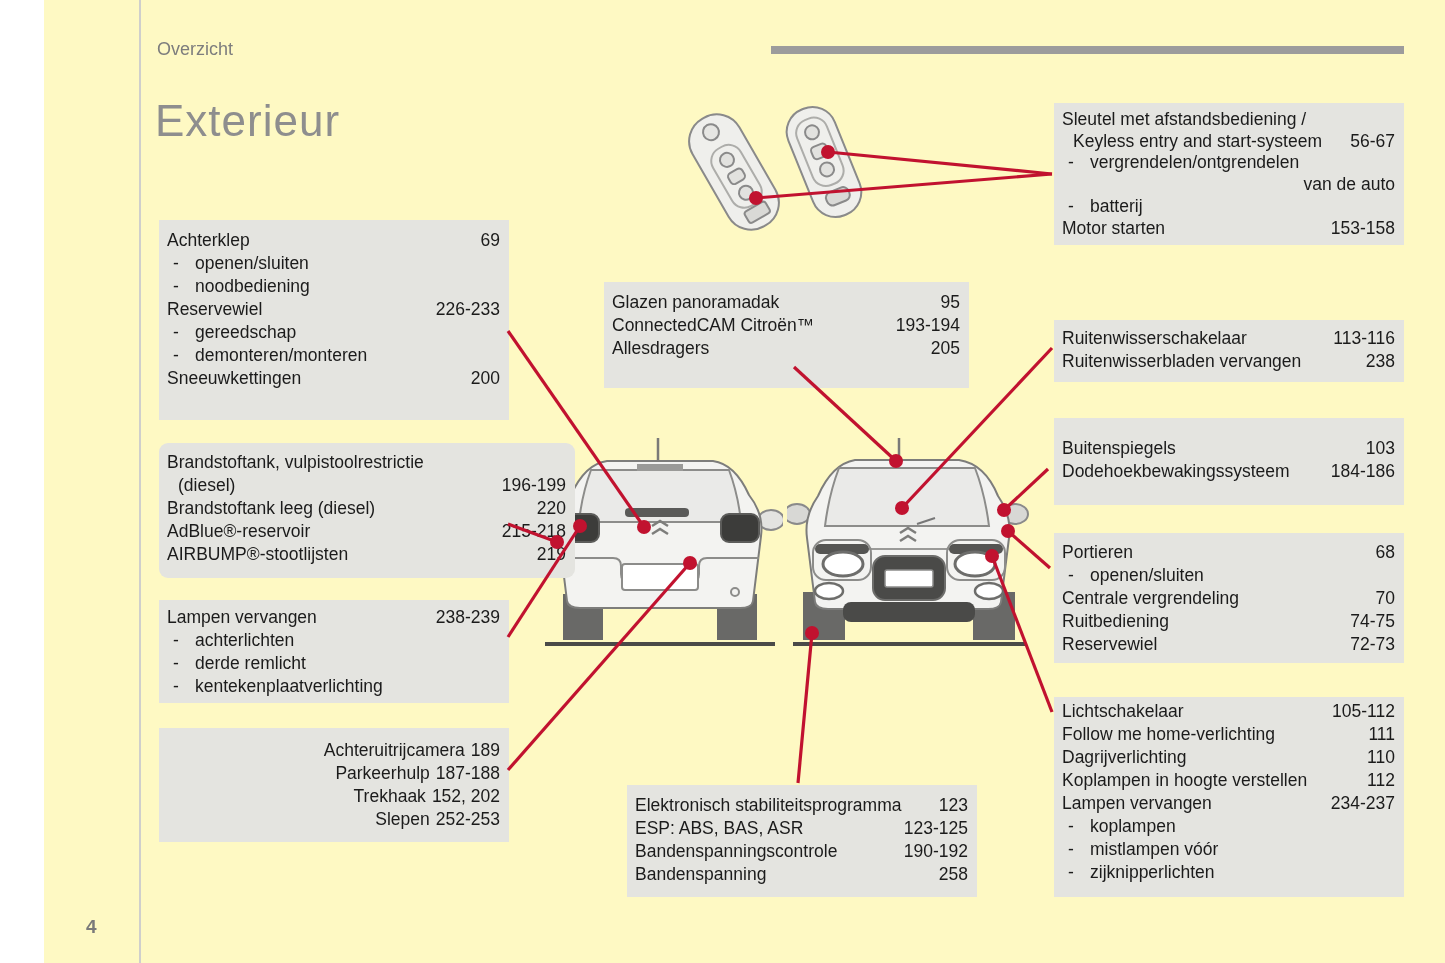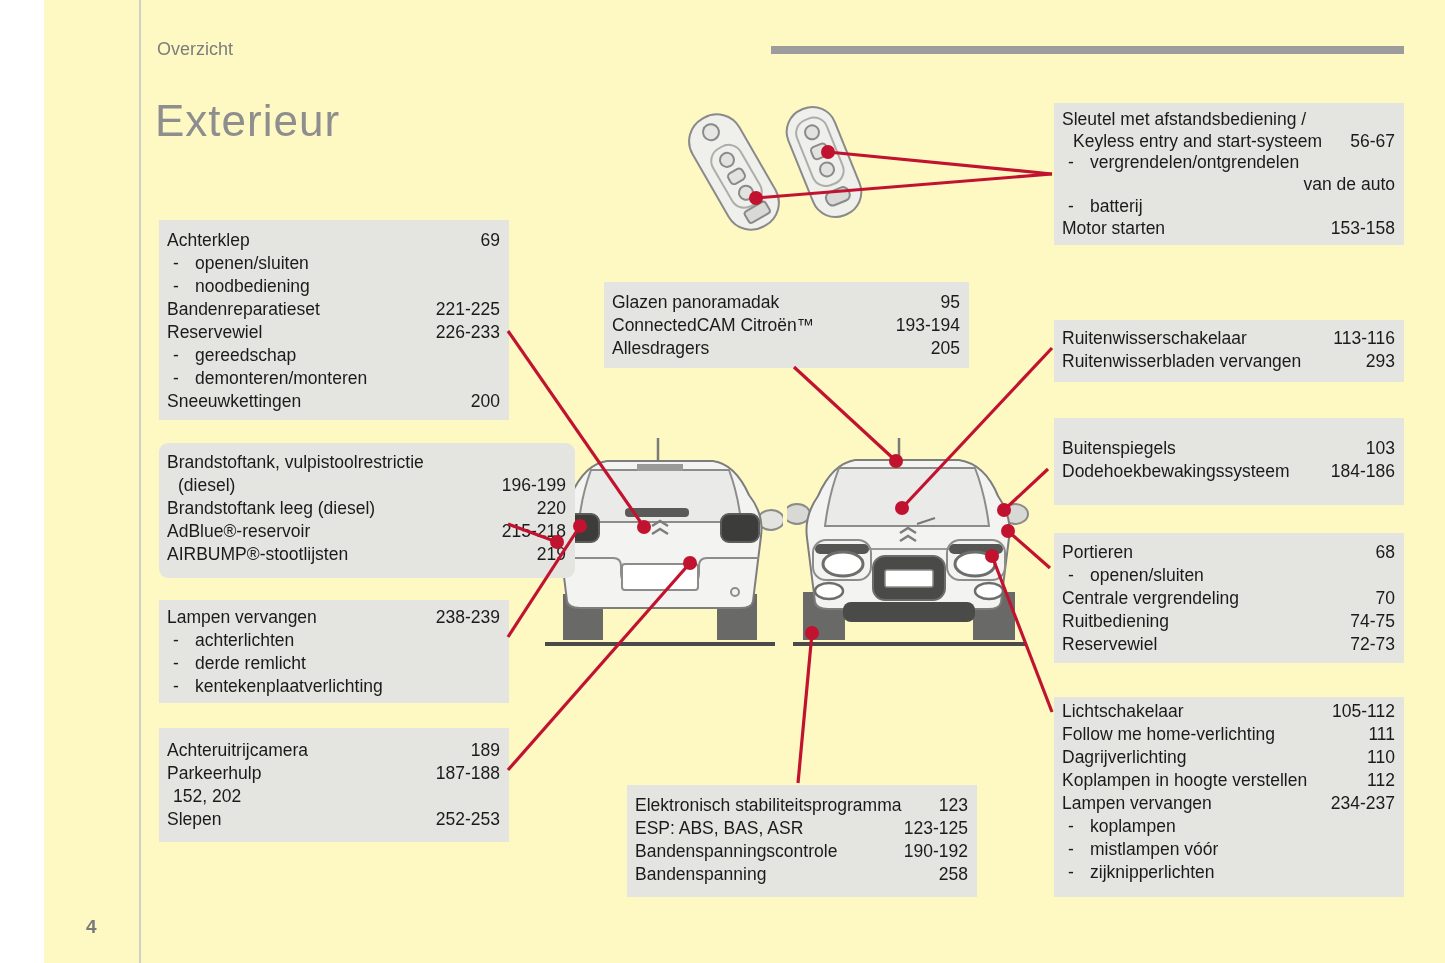--- a/index.html
+++ b/index.html
@@ -23,28 +23,28 @@
   .idx-row{display:flex;line-height:23px;white-space:nowrap;}
   .idx-row .dash{flex:0 0 22px;margin-left:6px;}
   .idx-row .lab{flex:1 1 auto;overflow:hidden;}
   .idx-row .pg{margin-left:6px;white-space:nowrap;}
   .idx-row.ind1{padding-left:11px;}
   .idx-row.ind2{padding-left:30px;text-align:right;}
 
   #box-sleutel{left:1010px;top:103px;width:350px;height:142px;padding-top:6px;}
   #box-sleutel .idx-row{line-height:21.7px;}
   #box-achterklep{left:115px;top:220px;width:350px;height:200px;padding-top:9px;}
-  #box-glazen{left:560px;top:282px;width:365px;height:86px;padding-top:9px;}
+  #box-glazen{left:560px;top:282px;width:365px;height:106px;padding-top:9px;}
   #box-ruitenwisser{left:1010px;top:320px;width:350px;height:62px;padding-top:7px;}
   #box-brandstof{left:115px;top:443px;width:416px;height:135px;border-radius:9px;}
   #box-buitenspiegels{left:1010px;top:418px;width:350px;height:87px;padding-top:19px;}
   #box-portieren{left:1010px;top:533px;width:350px;height:130px;padding-top:8px;}
   #box-lampen{left:115px;top:600px;width:350px;height:103px;padding-top:6px;}
   #box-lichtschakelaar{left:1010px;top:697px;width:350px;height:200px;padding-top:3px;}
-  #box-achteruitrij{left:115px;top:728px;width:350px;height:114px;padding-top:11px;}
+  #box-achteruitrij{left:115px;top:728px;width:350px;height:114px;padding-top:11px;text-align:right;}
   #box-esp{left:583px;top:785px;width:350px;height:112px;padding-top:9px;}
 
   .art{position:absolute;}
   #keys-art{left:628px;top:100px;width:225px;height:135px;}
   #rear-art{left:493px;top:434px;width:246px;height:218px;}
   #front-art{left:743px;top:434px;width:246px;height:218px;}
 
   .connectors{position:absolute;left:0;top:0;width:1445px;height:963px;pointer-events:none;}
   .connectors line{stroke:var(--accent);stroke-width:3.2;}
   .connectors circle{fill:var(--accent);}
@@ -133,24 +133,20 @@
       </div>
       <div class="idx-row">
         <span class="dash">-</span>
         <span class="lab">openen/sluiten</span>
       </div>
       <div class="idx-row">
         <span class="dash">-</span>
         <span class="lab">noodbediening</span>
       </div>
       <div class="idx-row">
-        <span class="lab">Bandenreparatieset</span>
-        <span class="pg">221-225</span>
-      </div>
-      <div class="idx-row">
         <span class="lab">Reservewiel</span>
         <span class="pg">226-233</span>
       </div>
       <div class="idx-row">
         <span class="dash">-</span>
         <span class="lab">gereedschap</span>
       </div>
       <div class="idx-row">
         <span class="dash">-</span>
         <span class="lab">demonteren/monteren</span>
@@ -202,20 +198,21 @@
   <div class="idx-box" id="box-achteruitrij">
       <div class="idx-row">
         <span class="lab">Achteruitrijcamera</span>
         <span class="pg">189</span>
       </div>
       <div class="idx-row">
         <span class="lab">Parkeerhulp</span>
         <span class="pg">187-188</span>
       </div>
       <div class="idx-row">
+        <span class="lab">Trekhaak</span>
         <span class="pg">152, 202</span>
       </div>
       <div class="idx-row">
         <span class="lab">Slepen</span>
         <span class="pg">252-253</span>
       </div>
     </div>
   <div class="idx-box" id="box-glazen">
       <div class="idx-row">
         <span class="lab">Glazen panoramadak</span>
@@ -272,21 +269,21 @@
         <span class="pg">153-158</span>
       </div>
     </div>
   <div class="idx-box" id="box-ruitenwisser">
       <div class="idx-row">
         <span class="lab">Ruitenwisserschakelaar</span>
         <span class="pg">113-116</span>
       </div>
       <div class="idx-row">
         <span class="lab">Ruitenwisserbladen vervangen</span>
-        <span class="pg">293</span>
+        <span class="pg">238</span>
       </div>
     </div>
   <div class="idx-box" id="box-buitenspiegels">
       <div class="idx-row">
         <span class="lab">Buitenspiegels</span>
         <span class="pg">103</span>
       </div>
       <div class="idx-row">
         <span class="lab">Dodehoekbewakingssysteem</span>
         <span class="pg">184-186</span>

